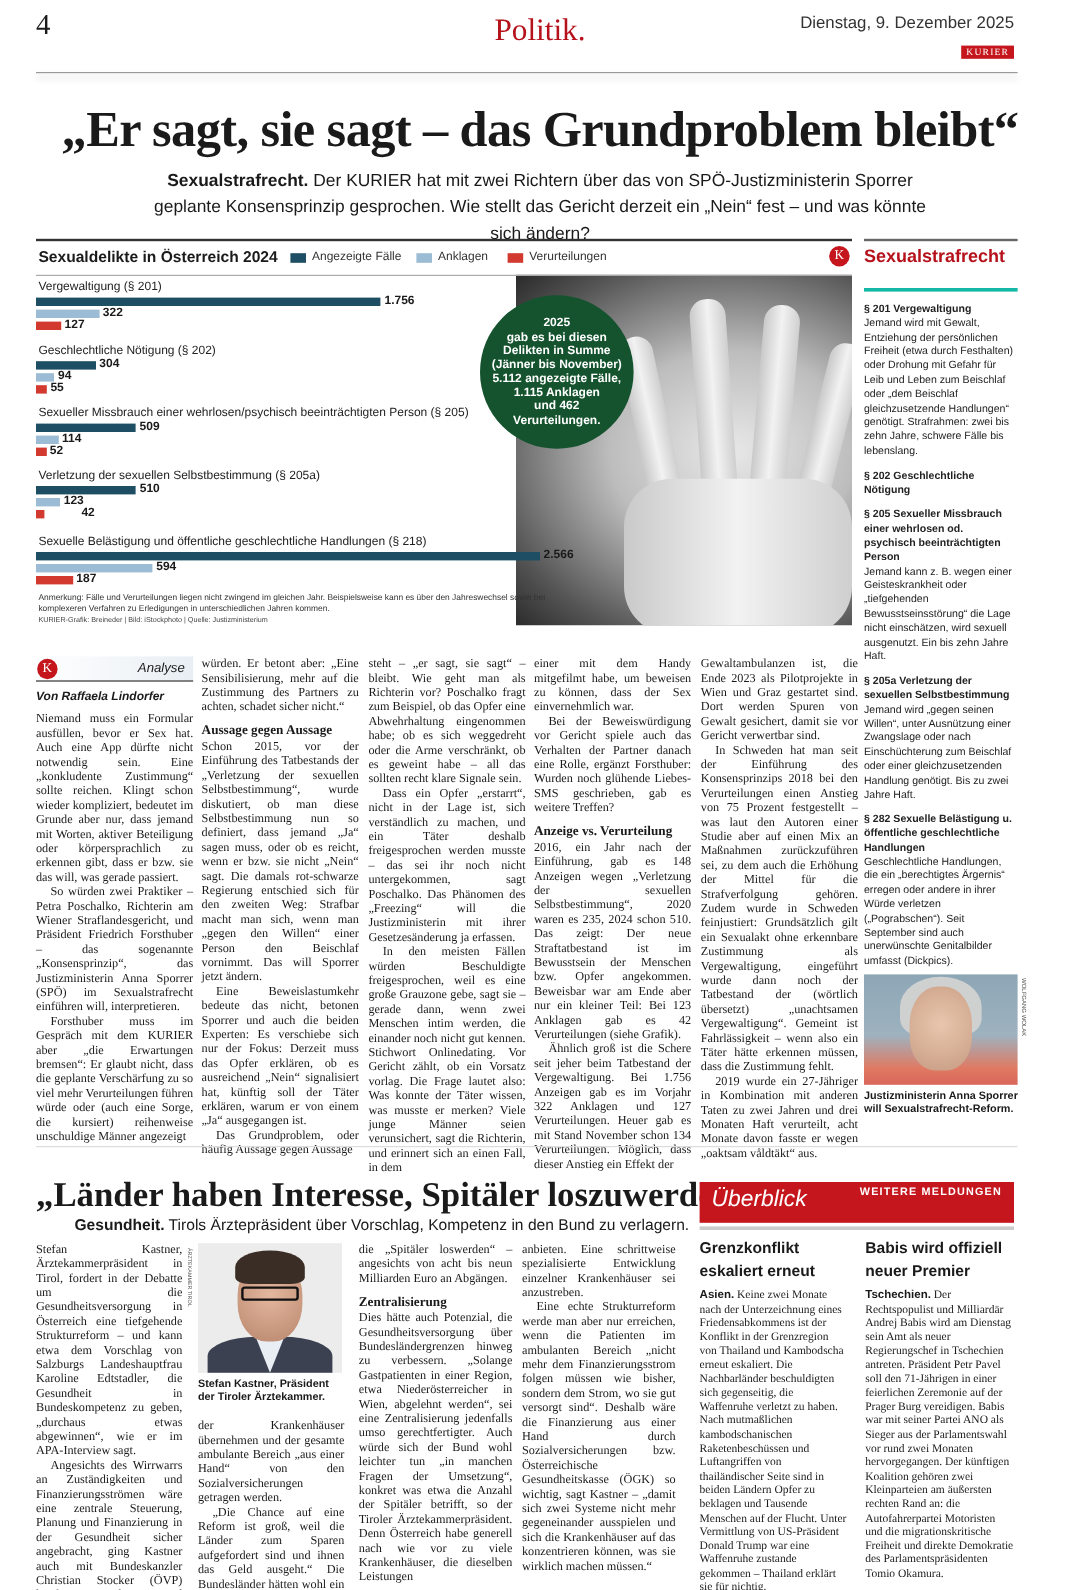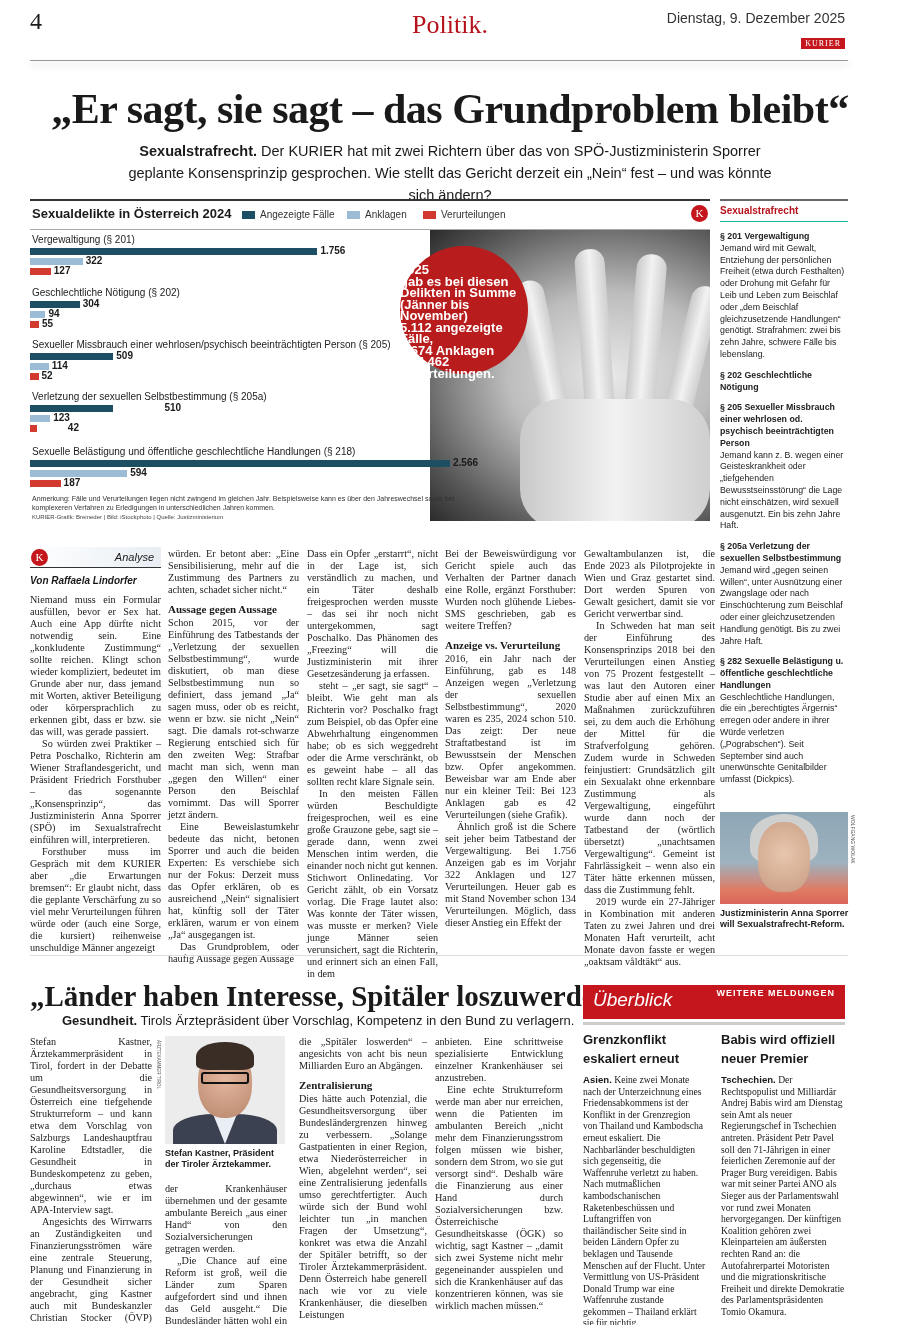--- a/index.html
+++ b/index.html
@@ -18,26 +18,26 @@
 .chart-photo{position:absolute;left:400px;top:28px;width:300px;height:294px;background:radial-gradient(ellipse at 60% 50%,#e8e8e8 0%,#bdbdbd 40%,#555 80%,#2a2a2a 100%)}
 .hand{position:absolute;background:linear-gradient(90deg,#c9c9c9,#f2f2f2,#cfcfcf);border-radius:14px}
 .chart-title{position:absolute;left:2px;top:5px;font-size:13px;font-weight:bold;font-family:"Liberation Sans",sans-serif}
 .legend{position:absolute;top:8px;font-size:10px;font-family:"Liberation Sans",sans-serif;color:#333;display:flex;align-items:center;gap:5px}
 .legend i{display:inline-block;width:13px;height:8px}
 .chart-sep{position:absolute;left:0;width:680px;top:28px;height:1px;background:#aaa}
 .kbadge{position:absolute;width:17px;height:17px;border-radius:50%;background:#c4161c;color:#fff;font-size:11px;text-align:center;line-height:17px;font-family:"Liberation Serif",serif}
 .cat-label{position:absolute;left:2px;font-size:10px;font-family:"Liberation Sans",sans-serif;color:#222}
 .bar{position:absolute;left:0;height:7px}
 .bar-val{position:absolute;font-size:10px;font-weight:bold;font-family:"Liberation Sans",sans-serif}
-.bubble{position:absolute;left:370px;top:45px;width:128px;height:128px;border-radius:50%;background:#b91c1c;color:#fff;text-align:left;font-size:13px;font-weight:bold;line-height:11.5px;padding-top:18px;font-family:"Liberation Sans",sans-serif}
+.bubble{position:absolute;left:370px;top:45px;width:128px;height:128px;border-radius:50%;background:#14532d;color:#fff;text-align:center;font-size:10px;font-weight:bold;line-height:11.5px;padding-top:18px;font-family:"Liberation Sans",sans-serif}
 .note{position:absolute;left:2px;top:293px;font-size:7px;line-height:9px;width:440px;color:#333;font-family:"Liberation Sans",sans-serif}
 .credit{position:absolute;left:2px;top:313px;font-size:6px;color:#444;font-family:"Liberation Sans",sans-serif}
 
 .sidebar{left:720px;top:199px;width:128px;border-top:2px solid #666}
-.sidebar h3{font-size:10px;color:#b5121b;font-family:"Liberation Sans",sans-serif;padding:4px 0 5px;border-bottom:1px solid #14b8a6}
+.sidebar h3{font-size:15px;color:#b5121b;font-family:"Liberation Sans",sans-serif;padding:4px 0 18px;border-bottom:3px solid #14b8a6}
 .sb-item{margin-top:9px;font-size:8.8px;line-height:11.8px;font-family:"Liberation Sans",sans-serif;color:#222}
 .sb-item b{display:block}
 .portrait{left:720px;top:812px;width:128px;height:92px;background:linear-gradient(180deg,#8da6b6 0%,#9eb2bf 55%,#e07a63 85%,#d9655a 100%);overflow:hidden}
 .face{position:absolute;left:38px;top:10px;width:52px;height:70px;border-radius:45% 45% 40% 40%;background:radial-gradient(circle at 50% 45%,#e8c6ae,#c79c82)}
 .hair{position:absolute;left:30px;top:2px;width:68px;height:50px;border-radius:50% 50% 30% 30%;background:#cfd0d0}
 .credit-v{position:absolute;left:850px;top:815px;font-size:5px;writing-mode:vertical-rl;color:#555;font-family:"Liberation Sans",sans-serif}
 .caption{font-size:9px;font-weight:bold;line-height:11px;font-family:"Liberation Sans",sans-serif}
 
 .col{position:absolute;font-size:10.2px;line-height:12px;text-align:justify;font-family:"Liberation Serif",serif;hyphens:auto}
 .col p{text-indent:0}
@@ -121,40 +121,40 @@
       <div class="bar-val" style="top: 117px; left: 12.0023px;">55</div>
       <div class="cat-label" style="top: 138px;">Sexueller Missbrauch einer wehrlosen/psychisch beeinträchtigten Person (§ 205)</div>
       <div class="bar" style="top: 152px; width: 83.3125px; background: rgb(29, 78, 99);"></div>
       <div class="bar-val" style="top: 149px; left: 86.3125px;">509</div>
       <div class="bar" style="top: 162px; width: 18.6594px; background: rgb(155, 188, 212);"></div>
       <div class="bar-val" style="top: 159px; left: 21.6594px;">114</div>
       <div class="bar" style="top: 172px; width: 8.5113px; background: rgb(210, 58, 47);"></div>
       <div class="bar-val" style="top: 169px; left: 11.5113px;">52</div>
       <div class="cat-label" style="top: 190px;">Verletzung der sexuellen Selbstbestimmung (§ 205a)</div>
       <div class="bar" style="top: 204px; width: 83.4762px; background: rgb(29, 78, 99);"></div>
-      <div class="bar-val" style="top: 201px; left: 86.4762px; margin-left: 48px;">510</div>
+      <div class="bar-val" style="top: 201px; left: 86.4762px;">510</div>
       <div class="bar" style="top: 214px; width: 20.1325px; background: rgb(155, 188, 212);"></div>
       <div class="bar-val" style="top: 211px; left: 23.1325px;">123</div>
       <div class="bar" style="top: 224px; width: 6.87451px; background: rgb(210, 58, 47);"></div>
       <div class="bar-val" style="top: 221px; left: 9.87451px; margin-left: 28px;">42</div>
       <div class="cat-label" style="top: 245px;">Sexuelle Belästigung und öffentliche geschlechtliche Handlungen (§ 218)</div>
       <div class="bar" style="top: 259px; width: 420px; background: rgb(29, 78, 99);"></div>
       <div class="bar-val" style="top: 256px; left: 423px;">2.566</div>
       <div class="bar" style="top: 269px; width: 97.2253px; background: rgb(155, 188, 212);"></div>
       <div class="bar-val" style="top: 266px; left: 100.225px;">594</div>
       <div class="bar" style="top: 279px; width: 30.608px; background: rgb(210, 58, 47);"></div>
       <div class="bar-val" style="top: 276px; left: 33.608px;">187</div>
     </div>
   <div class="bubble">
     <div>2025</div>
       <div>gab es bei diesen</div>
       <div>Delikten in Summe</div>
       <div>(Jänner bis November)</div>
       <div>5.112 angezeigte Fälle,</div>
-      <div>0.674 Anklagen</div>
+      <div>1.115 Anklagen</div>
       <div>und 462</div>
       <div>Verurteilungen.</div>
   </div>
   <div class="note">Anmerkung: Fälle und Verurteilungen liegen nicht zwingend im gleichen Jahr. Beispielsweise kann es über den Jahreswechsel sowie bei komplexeren Verfahren zu Erledigungen in unterschiedlichen Jahren kommen.</div>
   <div class="credit">KURIER-Grafik: Breineder | Bild: iStockphoto | Quelle: Justizministerium</div>
 </div>
 
 <div class="abs sidebar">
   <h3>Sexualstrafrecht</h3>
   <div class="sb-item"><b>§ 201 Vergewaltigung</b><span>Jemand wird mit Gewalt, Entziehung der persönlichen Freiheit (etwa durch Festhalten) oder Drohung mit Gefahr für Leib und Leben zum Beischlaf oder „dem Beischlaf gleichzusetzende Handlungen“ genötigt. Strafrahmen: zwei bis zehn Jahre, schwere Fälle bis lebenslang.</span></div>
@@ -182,25 +182,26 @@
     <p>Forsthuber muss im Gespräch mit dem KURIER aber „die Erwartungen bremsen“: Er glaubt nicht, dass die geplante Verschärfung zu so viel mehr Verurteilungen führen würde oder (auch eine Sorge, die kursiert) reihenweise unschuldige Männer angezeigt</p>
 </div>
 <div class="col" style="left:168px;top:548px;width:131px">
   <p>würden. Er betont aber: „Eine Sensibilisierung, mehr auf die Zustimmung des Partners zu achten, schadet sicher nicht.“</p>
   <h4>Aussage gegen Aussage</h4>
   <p>Schon 2015, vor der Einführung des Tatbestands der „Verletzung der sexuellen Selbstbestimmung“, wurde diskutiert, ob man diese Selbstbestimmung nun so definiert, dass jemand „Ja“ sagen muss, oder ob es reicht, wenn er bzw. sie nicht „Nein“ sagt. Die damals rot-schwarze Regierung entschied sich für den zweiten Weg: Strafbar macht man sich, wenn man „gegen den Willen“ einer Person den Beischlaf vornimmt. Das will Sporrer jetzt ändern.</p>
     <p>Eine Beweislastumkehr bedeute das nicht, betonen Sporrer und auch die beiden Experten: Es verschiebe sich nur der Fokus: Derzeit muss das Opfer erklären, ob es ausreichend „Nein“ signalisiert hat, künftig soll der Täter erklären, warum er von einem „Ja“ ausgegangen ist.</p>
     <p>Das Grundproblem, oder häufig Aussage gegen Aussage</p>
 </div>
 <div class="col" style="left:307px;top:548px;width:131px">
-  <p>Dass ein Opfer „erstarrt“, nicht in der Lage ist, sich verständlich zu machen, und ein Täter deshalb freigesprochen werden musste – das sei ihr noch nicht untergekommen, sagt Poschalko. Das Phänomen des „Freezing“ will die Justizministerin mit ihrer Gesetzesänderung ja erfassen.</p>
-    <p>steht – „er sagt, sie sagt“ – bleibt. Wie geht man als Richterin vor? Poschalko fragt zum Beispiel, ob das Opfer eine Abwehrhaltung eingenommen habe; ob es sich weggedreht oder die Arme verschränkt, ob es geweint habe – all das sollten recht klare Signale sein.</p>
+  <p>steht – „er sagt, sie sagt“ – bleibt. Wie geht man als Richterin vor? Poschalko fragt zum Beispiel, ob das Opfer eine Abwehrhaltung eingenommen habe; ob es sich weggedreht oder die Arme verschränkt, ob es geweint habe – all das sollten recht klare Signale sein.</p>
+    <p>Dass ein Opfer „erstarrt“, nicht in der Lage ist, sich verständlich zu machen, und ein Täter deshalb freigesprochen werden musste – das sei ihr noch nicht untergekommen, sagt Poschalko. Das Phänomen des „Freezing“ will die Justizministerin mit ihrer Gesetzesänderung ja erfassen.</p>
     <p>In den meisten Fällen würden Beschuldigte freigesprochen, weil es eine große Grauzone gebe, sagt sie – gerade dann, wenn zwei Menschen intim werden, die einander noch nicht gut kennen. Stichwort Onlinedating. Vor Gericht zählt, ob ein Vorsatz vorlag. Die Frage lautet also: Was konnte der Täter wissen, was musste er merken? Viele junge Männer seien verunsichert, sagt die Richterin, und erinnert sich an einen Fall, in dem</p>
 </div>
 <div class="col" style="left:445px;top:548px;width:131px">
+  <p>einer mit dem Handy mitgefilmt habe, um beweisen zu können, dass der Sex einvernehmlich war.</p>
     <p>Bei der Beweiswürdigung vor Gericht spiele auch das Verhalten der Partner danach eine Rolle, ergänzt Forsthuber: Wurden noch glühende Liebes-SMS geschrieben, gab es weitere Treffen?</p>
   <h4>Anzeige vs. Verurteilung</h4>
   <p>2016, ein Jahr nach der Einführung, gab es 148 Anzeigen wegen „Verletzung der sexuellen Selbstbestimmung“, 2020 waren es 235, 2024 schon 510. Das zeigt: Der neue Straftatbestand ist im Bewusstsein der Menschen bzw. Opfer angekommen. Beweisbar war am Ende aber nur ein kleiner Teil: Bei 123 Anklagen gab es 42 Verurteilungen (siehe Grafik).</p>
     <p>Ähnlich groß ist die Schere seit jeher beim Tatbestand der Vergewaltigung. Bei 1.756 Anzeigen gab es im Vorjahr 322 Anklagen und 127 Verurteilungen. Heuer gab es mit Stand November schon 134 Verurteilungen. Möglich, dass dieser Anstieg ein Effekt der</p>
 </div>
 <div class="col" style="left:584px;top:548px;width:131px">
   <p>Gewaltambulanzen ist, die Ende 2023 als Pilotprojekte in Wien und Graz gestartet sind. Dort werden Spuren von Gewalt gesichert, damit sie vor Gericht verwertbar sind.</p>
     <p>In Schweden hat man seit der Einführung des Konsensprinzips 2018 bei den Verurteilungen einen Anstieg von 75 Prozent festgestellt – was laut den Autoren einer Studie aber auf einen Mix an Maßnahmen zurückzuführen sei, zu dem auch die Erhöhung der Mittel für die Strafverfolgung gehören. Zudem wurde in Schweden feinjustiert: Grundsätzlich gilt ein Sexualakt ohne erkennbare Zustimmung als Vergewaltigung, eingeführt wurde dann noch der Tatbestand der (wörtlich übersetzt) „unachtsamen Vergewaltigung“. Gemeint ist Fahrlässigkeit – wenn also ein Täter hätte erkennen müssen, dass die Zustimmung fehlt.</p>
     <p>2019 wurde ein 27-Jähriger in Kombination mit anderen Taten zu zwei Jahren und drei Monaten Haft verurteilt, acht Monate davon fasste er wegen „oaktsam våldtäkt“ aus.</p>
 </div>

